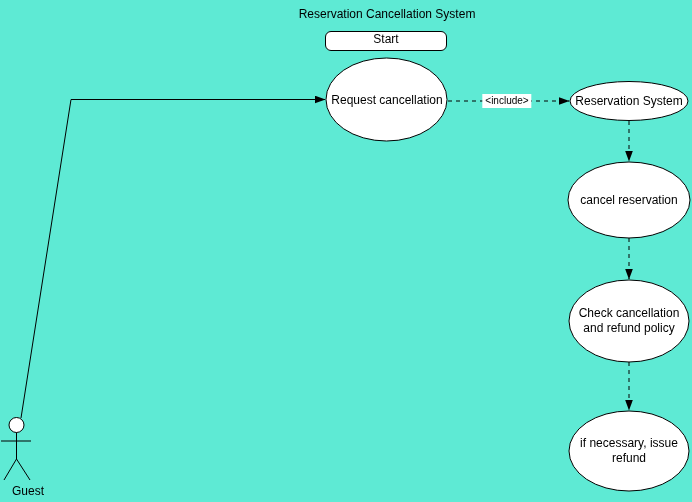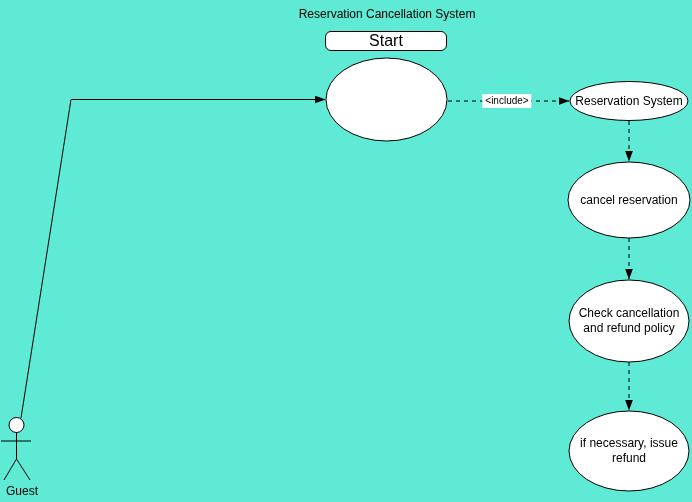--- a/index.html
+++ b/index.html
@@ -34,23 +34,23 @@
   .start-box {
     position: absolute;
     left: 325px;
     top: 31px;
     width: 120px;
     height: 18px;
     border: 1px solid #000000;
     border-radius: 6px;
     background: #ffffff;
     display: flex;
-    align-items: flex-end;
+    align-items: flex-start;
     justify-content: center;
-    font-size: 16px;
+    font-size: 12px;
   }
   .node-label {
     position: absolute;
     transform: translate(-50%, -50%);
     width: 130px;
     text-align: center;
     font-size: 12px;
     line-height: 15px;
     white-space: pre-line;
     pointer-events: none;
@@ -64,21 +64,21 @@
     line-height: 14px;
     white-space: nowrap;
   }
   .actor-label {
     position: absolute;
     left: 0px;
     top: 484px;
     width: 44px;
     font-size: 12px;
     line-height: 14px;
-    text-align: center;
+    text-align: right;
   }
 </style>
 </head>
 <body>
 
 <div class="canvas">
 
   <svg width="692" height="502" viewBox="0 0 692 502">
     <defs>
       <marker id="arrowhead" markerUnits="userSpaceOnUse" markerWidth="12" markerHeight="10" refX="10.5" refY="4" orient="auto">
@@ -110,20 +110,21 @@
       <line x1="16.5" y1="459" x2="30" y2="480"></line>
     </g>
   </svg>
 
   <div class="diagram-title">Reservation Cancellation System</div>
 
   <div class="start-box">
     <span>Start</span>
   </div>
 
+  <div class="node-label" style="left:387px; top:100px;">Request cancellation</div>
 
   <div class="node-label" style="left:629px; top:101px;">Reservation System</div>
 
   <div class="node-label" style="left:629px; top:200px;">cancel reservation</div>
 
   <div class="node-label" style="left:629px; top:321px;">Check cancellation
 and refund policy</div>
 
   <div class="node-label" style="left:629px; top:451px;">if necessary, issue
 refund</div>

